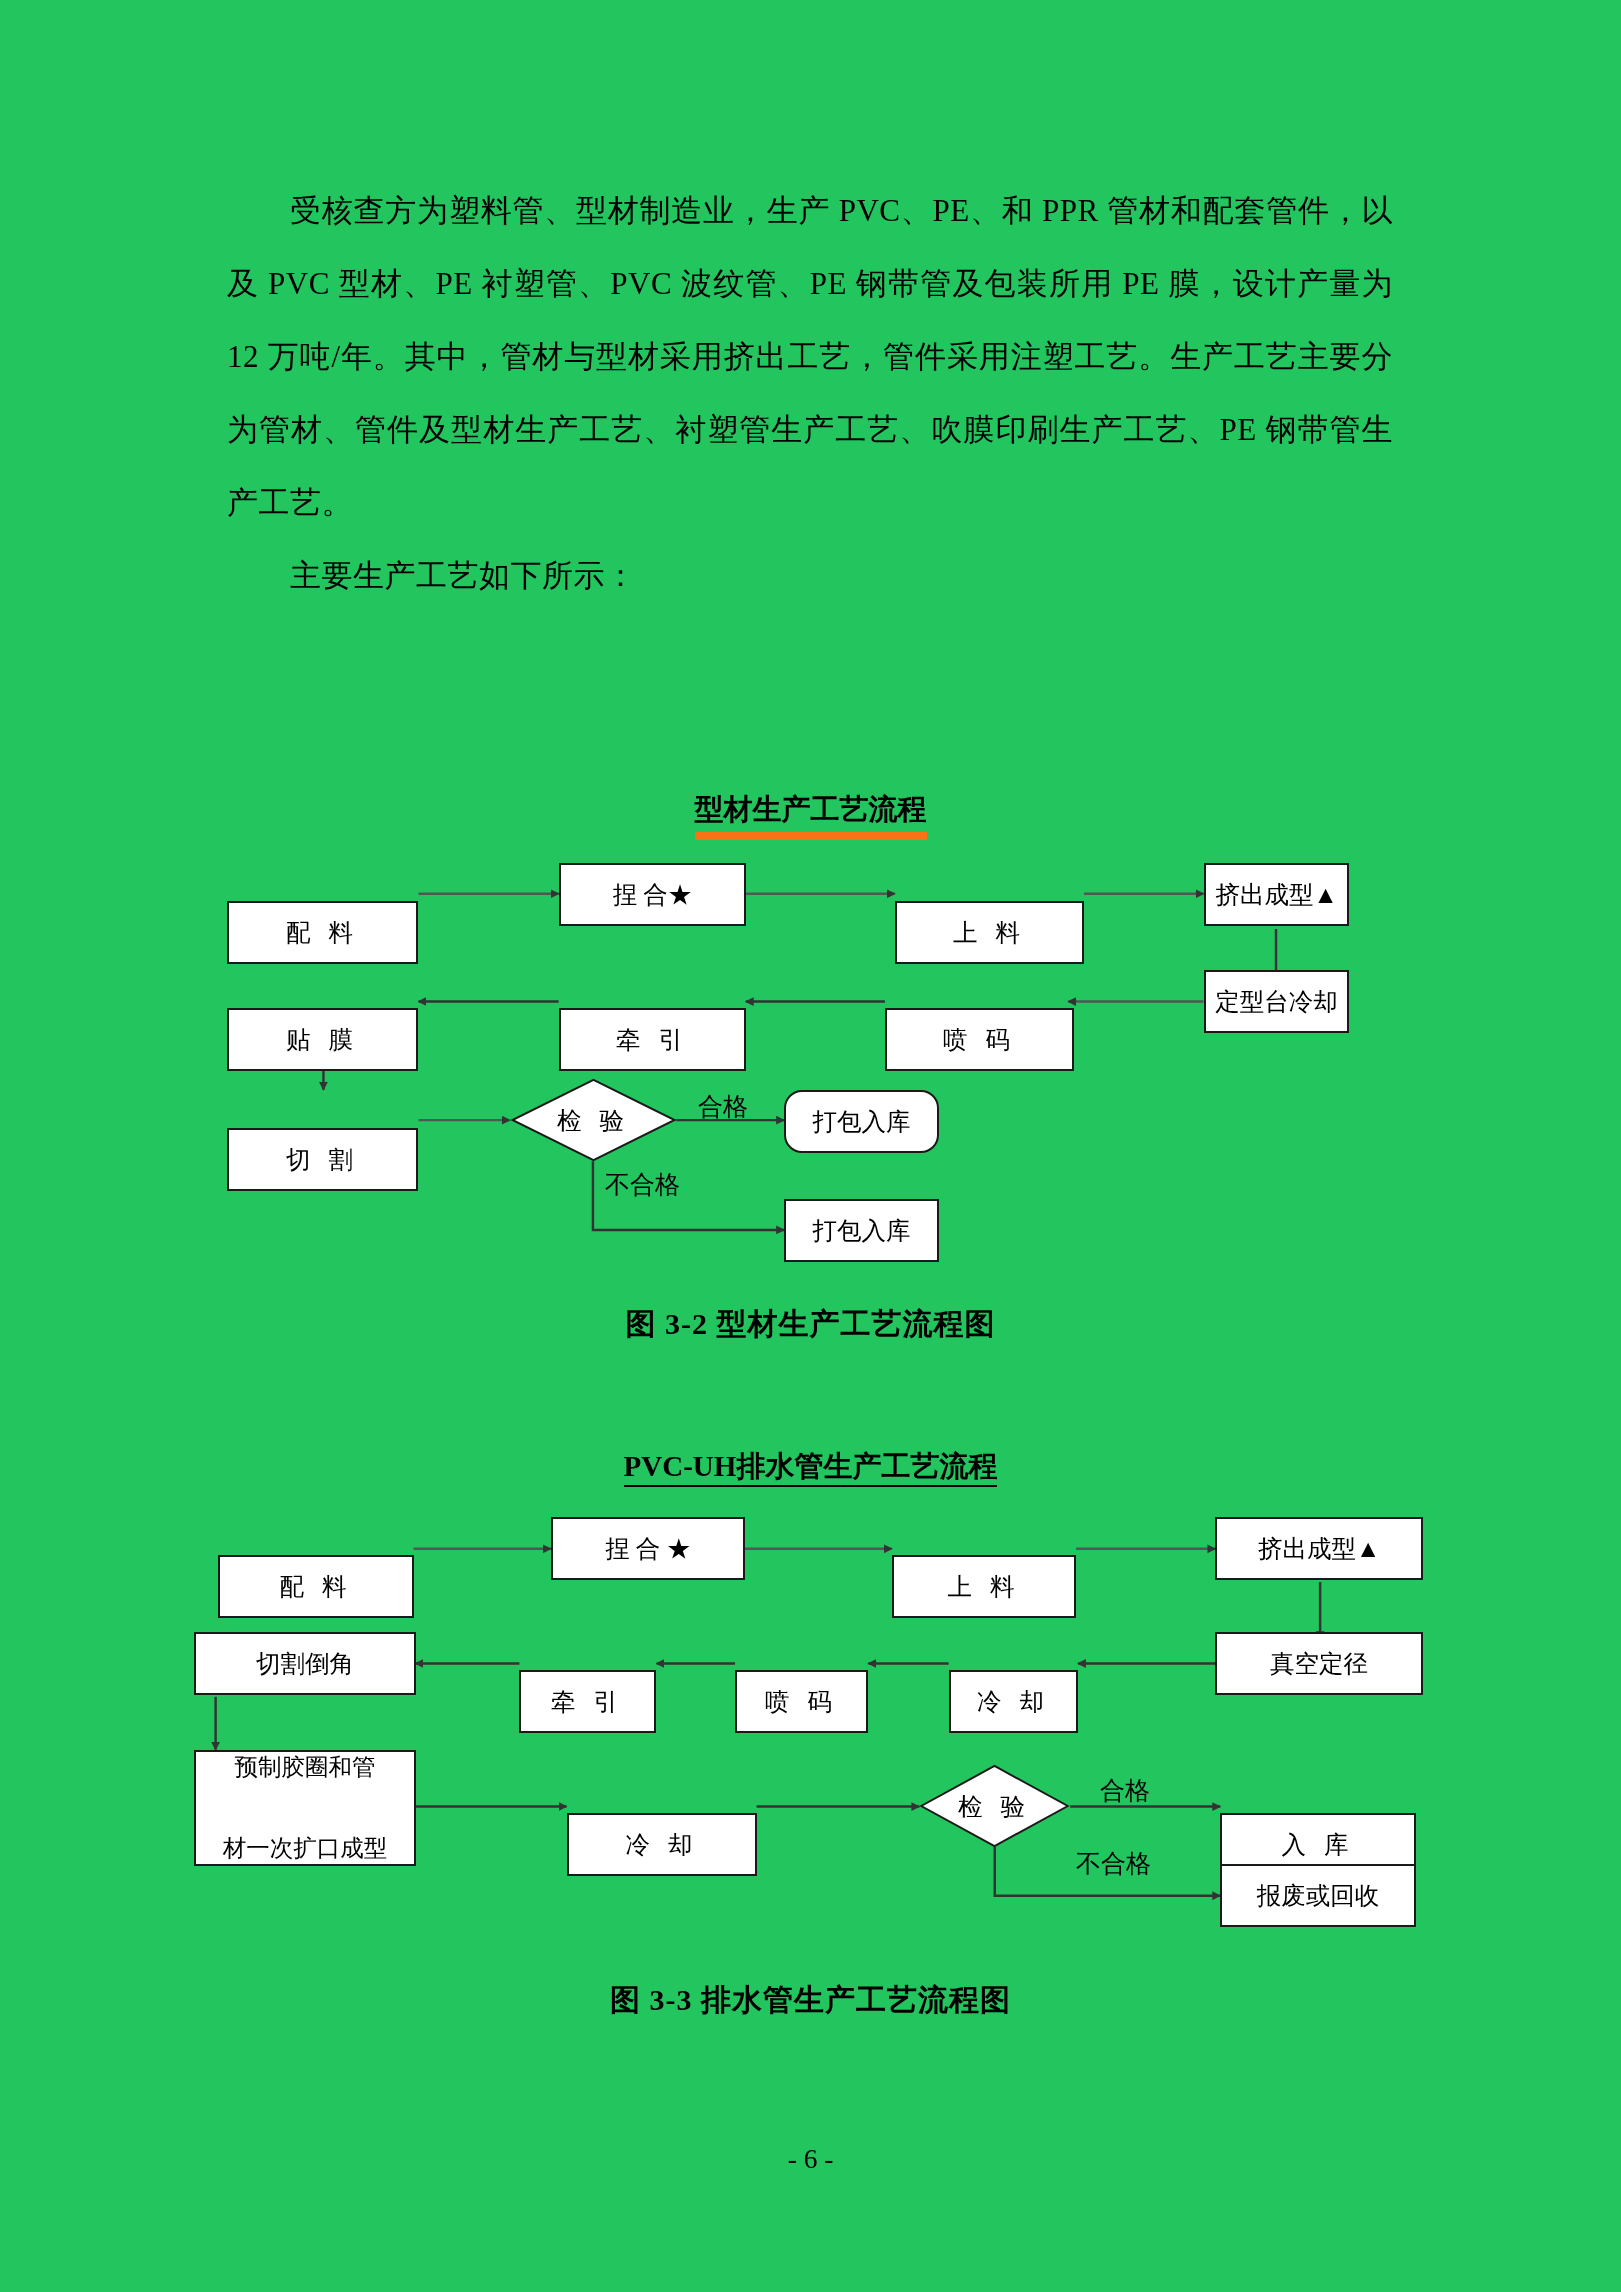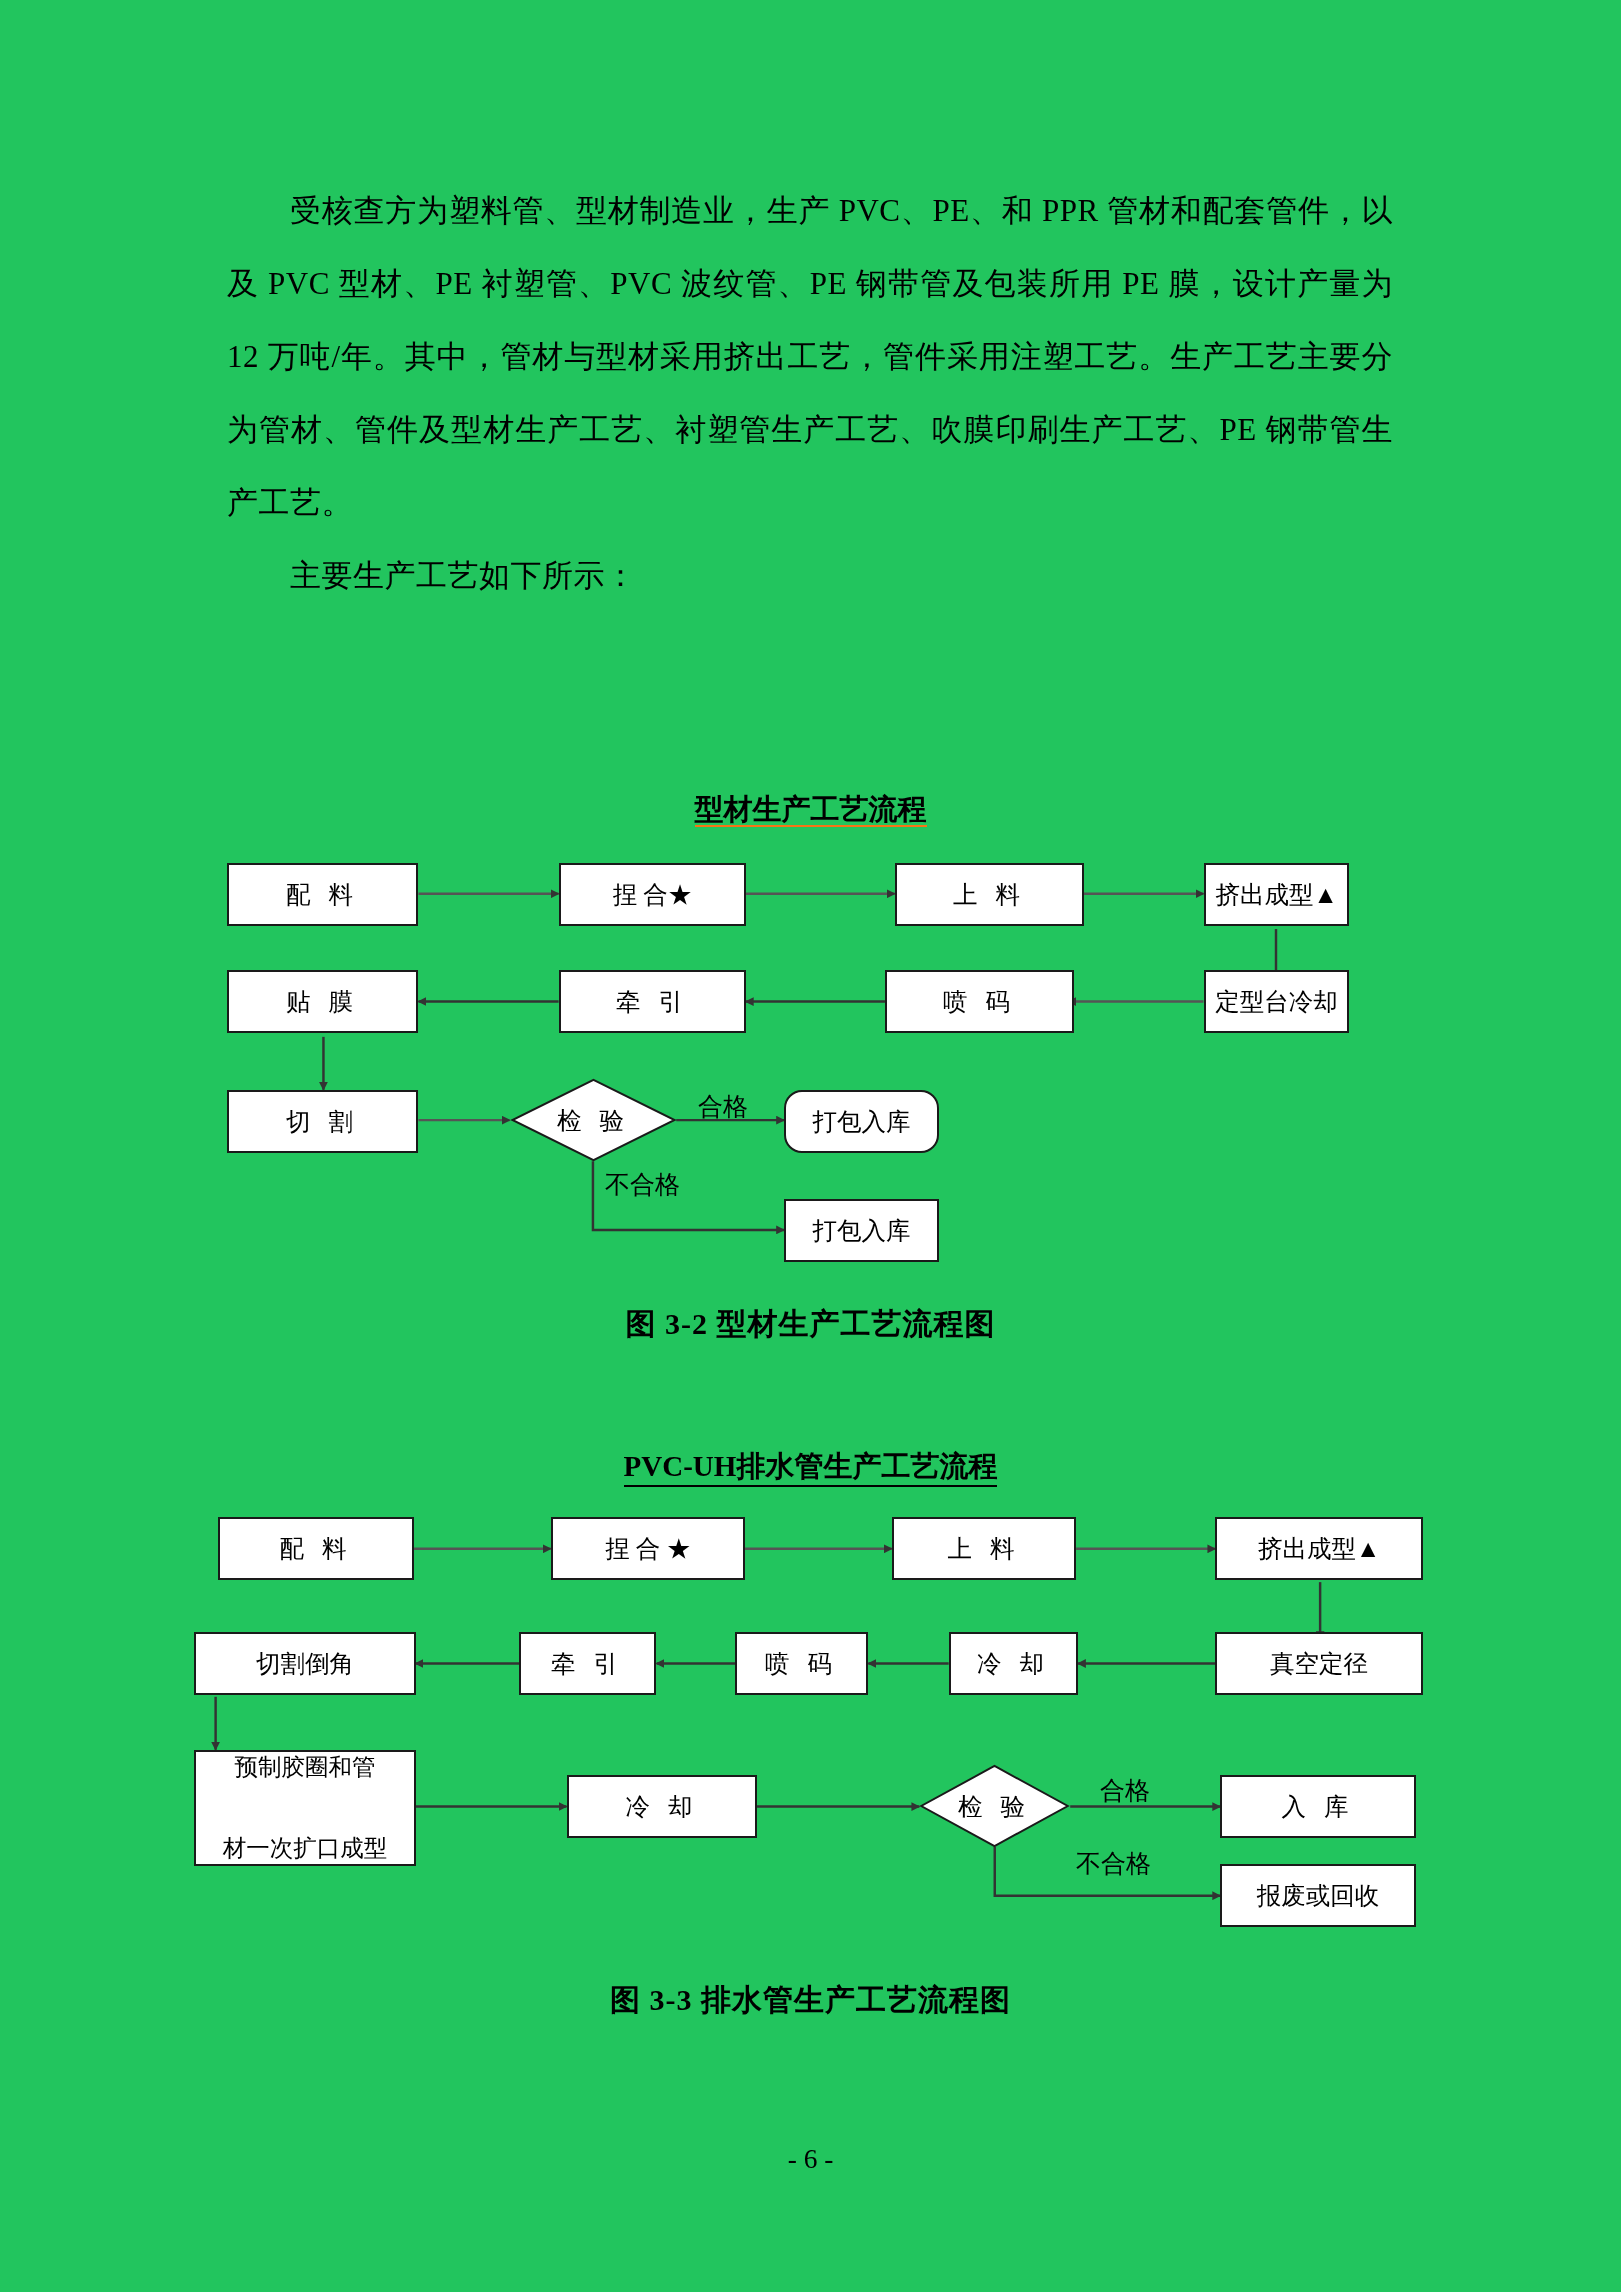--- a/index.html
+++ b/index.html
@@ -37,22 +37,22 @@
   .body-text p + p { margin-top: 0; }
 
   .fig-title {
     position: absolute;
     width: 100%;
     text-align: center;
     font-weight: bold;
     font-size: 29px;
   }
   .fig-title span {
-    border-bottom: 2px solid #f97316;
-    padding-bottom: 0;
+    border-bottom: 8px solid #f97316;
+    padding-bottom: 7px;
   }
   .fig-title-2 span {
     border-bottom: 2px solid #000;
     padding-bottom: 2.9px;
   }
   .fig-caption {
     position: absolute;
     width: 100%;
     text-align: center;
     font-weight: bold;
@@ -79,21 +79,21 @@
     line-height: 1.45;
     text-align: center;
     color: #000;
   }
   .node.two-line {
     flex-direction: column;
     justify-content: center;
     line-height: 1.9;
     gap: 36px;
   }
-  .node-sp { letter-spacing: 5.9px; }
+  .node-sp { letter-spacing: 5.9px; margin-top: 38px; }
 
   .diamond-wrap {
     position: absolute;
   }
   .diamond-wrap svg { display: block; }
   .diamond-label {
     position: absolute;
     left: 0; top: 0;
     width: 100%; height: 100%;
     display: flex;

